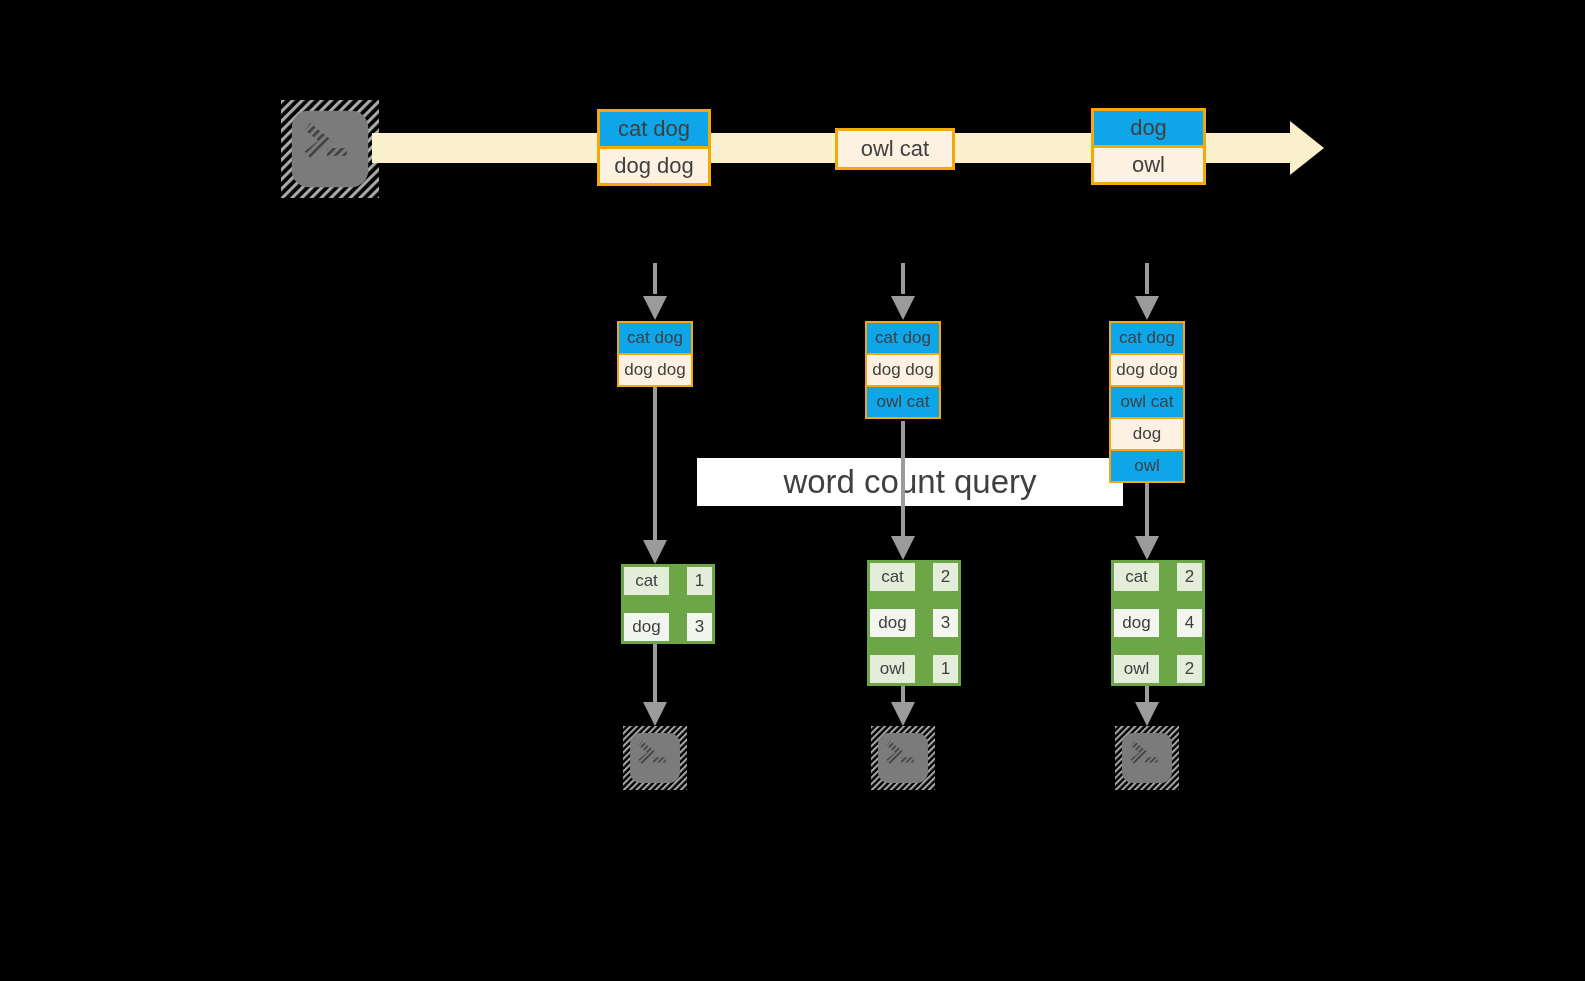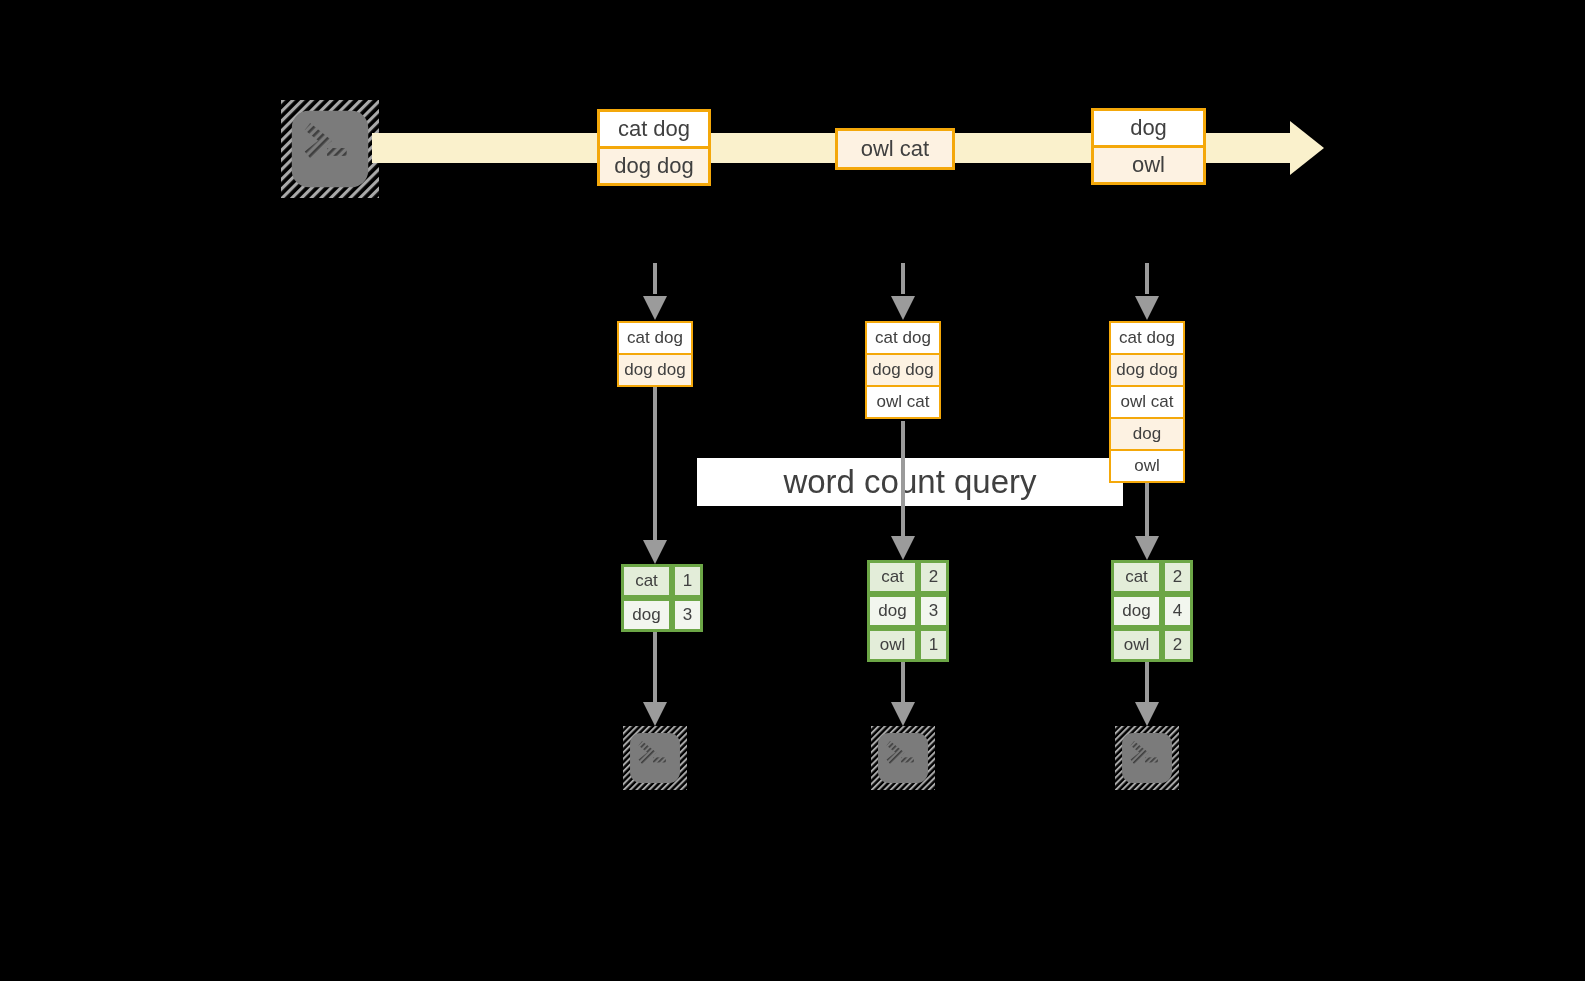--- a/index.html
+++ b/index.html
@@ -15,32 +15,32 @@
   .event-box{border:3px solid #F4A80A;}
   .ev-row{height:34px;display:flex;align-items:center;justify-content:center;
           font-size:22px;color:#404040;}
   .ev-row + .ev-row{border-top:3px solid #F4A80A;}
   .ev-single{height:36px;display:flex;align-items:center;justify-content:center;font-size:22px;color:#404040;}
   
   .stack{border:2px solid #F4A80A;z-index:4;}
   .st-row{height:30px;display:flex;align-items:center;justify-content:center;
           font-size:17px;color:#404040;}
   .st-row + .st-row{border-top:2px solid #F4A80A;}
-  .fill-dark{background:#ffffff;}
+  .fill-dark{background:#0ea5e9;}
   .fill-light{background:#FDF2E2;}
   
   .vline{width:4px;background:#9B9B9B;z-index:3;}
   .head-down{width:0;height:0;border-left:12px solid transparent;border-right:12px solid transparent;
              border-top:24px solid #9B9B9B;z-index:3;}
   .dash{width:4px;height:31px;background:#9B9B9B;}
   
   .banner{background:#FFFFFF;z-index:2;display:flex;align-items:center;justify-content:center;
           font-size:33px;color:#404040;}
   
-  .count-table{display:grid;grid-template-columns:45px 25px;gap:6px;
+  .count-table{display:grid;grid-template-columns:45px 25px;gap:18px;
                border:3px solid #6CA646;background:#6CA646;z-index:4;}
   .cc{height:28px;display:flex;align-items:center;justify-content:center;
       font-size:17px;color:#404040;}
   .g-dark{background:#E3EDD9;}
   .g-light{background:#F2F6EE;}
   .term{display:block;}
 </style>
 </head>
 <body>
 

